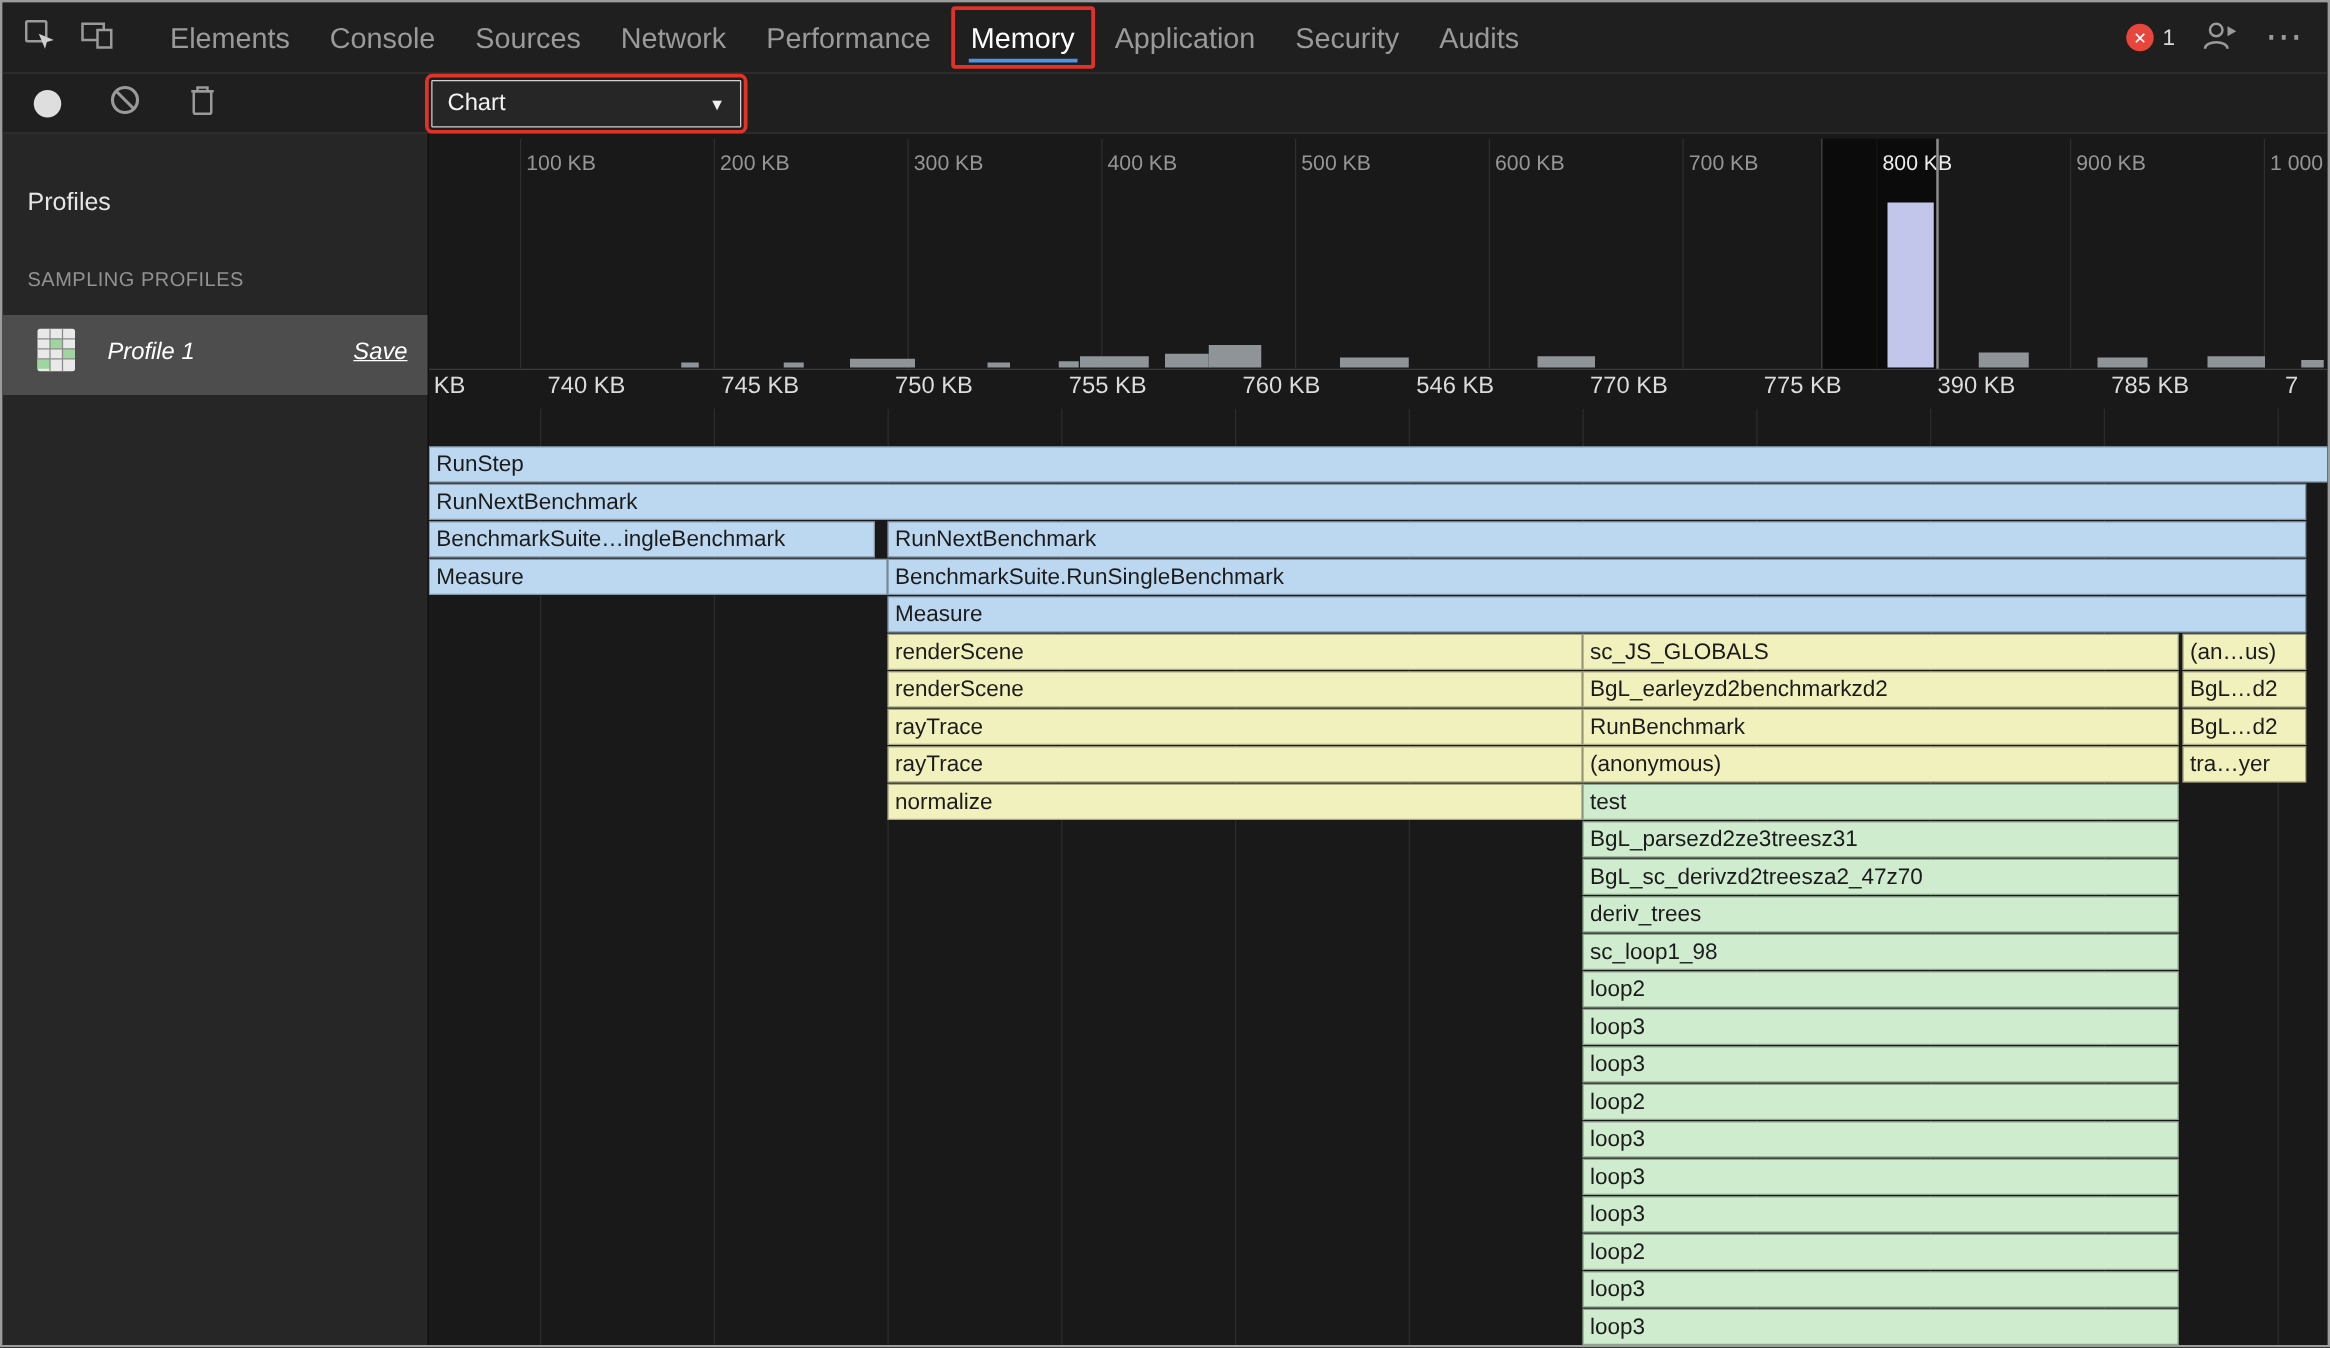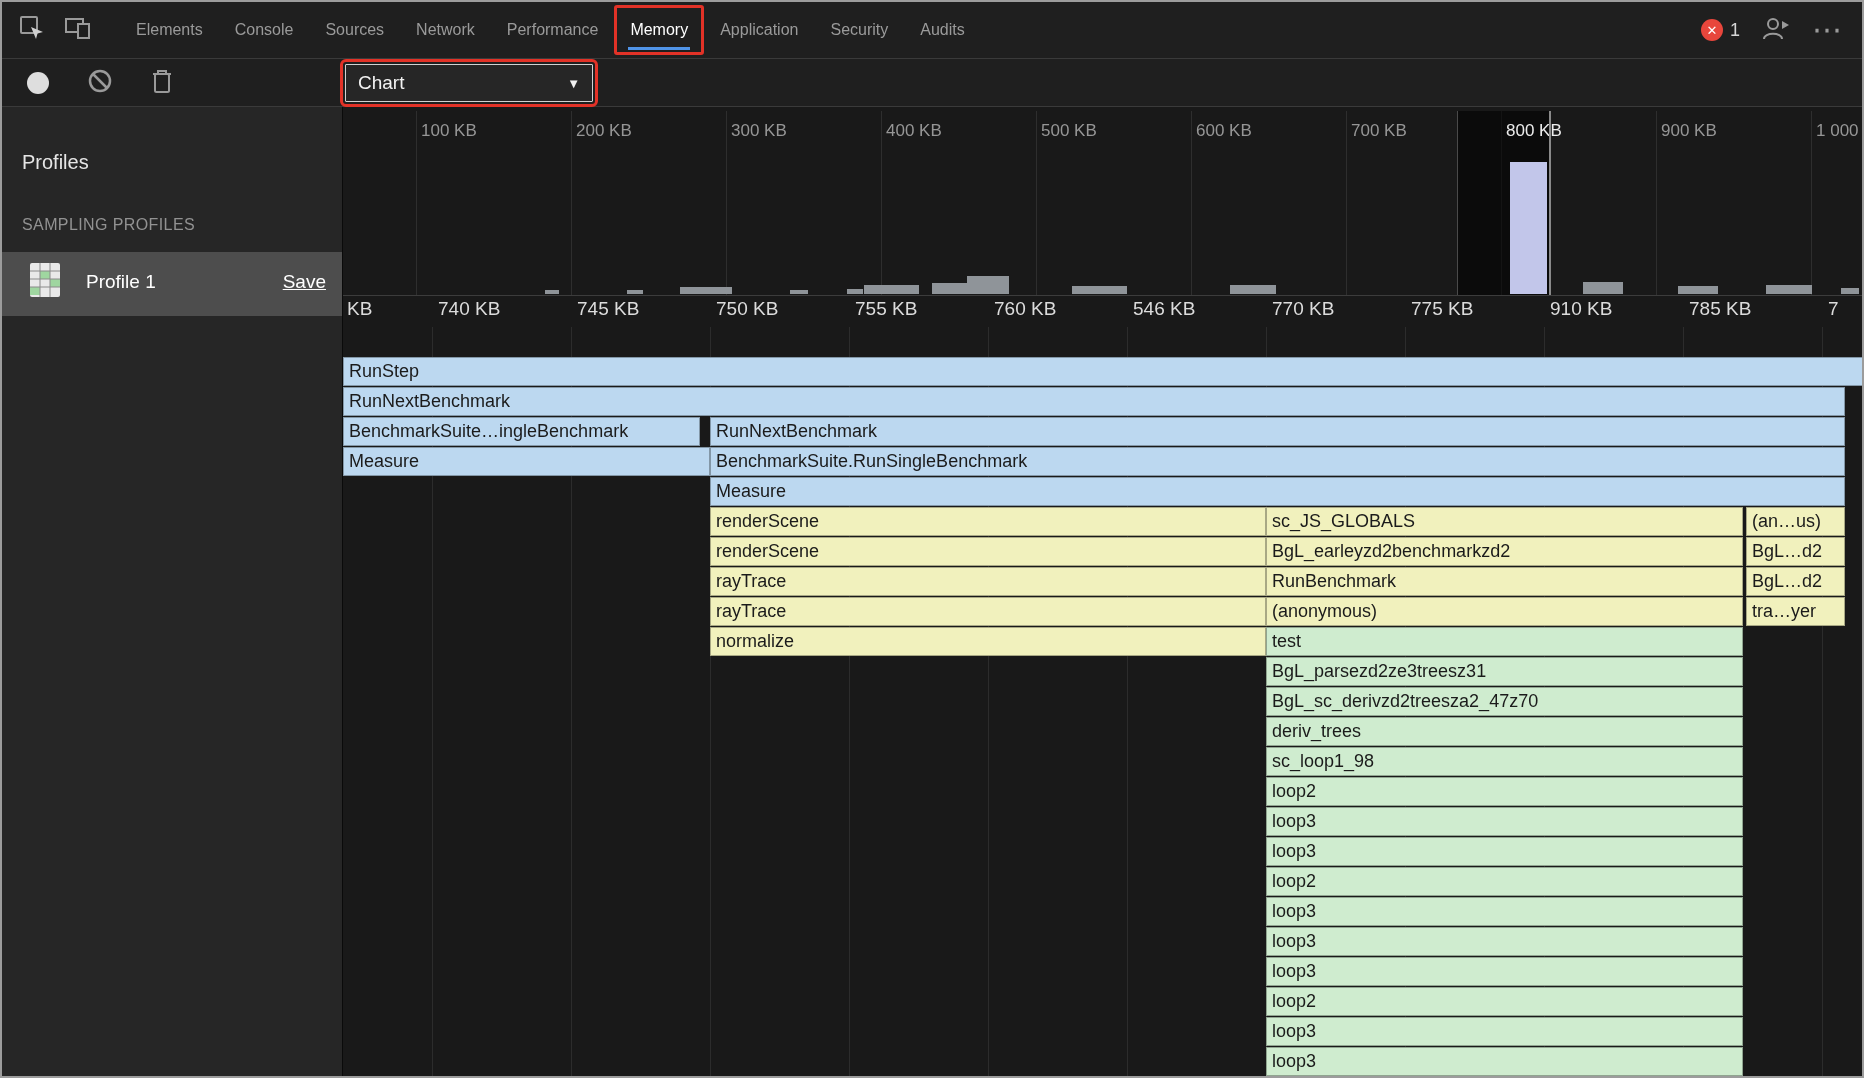--- a/index.html
+++ b/index.html
@@ -6,21 +6,21 @@
   *{box-sizing:border-box;}
   .window{
     width:1864px;height:1078px;border:2px solid #9c9c9c;background:#1f1f1f;
     display:flex;flex-direction:column;position:relative;overflow:hidden;
     font-family:"Liberation Sans",sans-serif;
   }
   
   .tabbar{height:57px;min-height:57px;display:flex;align-items:center;background:#1f1f1f;border-bottom:1px solid #3a3a3a;padding-left:12px;}
   .icon-btn{width:36px;height:36px;display:flex;align-items:center;justify-content:center;margin-right:10px;cursor:pointer;}
   .tabs{display:flex;margin-left:14px;height:100%;align-items:stretch;}
-  .tab{padding:0 16px;display:flex;align-items:center;color:#9a9a9a;font-size:16px;position:relative;white-space:nowrap;cursor:pointer;}
+  .tab{padding:0 16px;display:flex;align-items:center;color:#9a9a9a;font-size:23px;position:relative;white-space:nowrap;cursor:pointer;}
   .tab.selected{color:#ffffff;}
   .tab.selected::after{content:"";position:absolute;left:14px;right:14px;bottom:3px;height:3px;background:#5094e8;}
   .tab.annotated{border:3px solid #e23227;border-radius:3px;height:50px;align-self:center;padding:0 13px;}
   .tab.annotated::after{bottom:2px;left:11px;right:11px;}
   .tabbar-right{margin-left:auto;display:flex;align-items:center;gap:18px;padding-right:20px;}
   .err-group{display:flex;align-items:center;gap:7px;cursor:pointer;}
   .error-badge{width:22px;height:22px;border-radius:50%;background:#e8463c;color:#fff;font-size:13px;display:flex;align-items:center;justify-content:center;}
   .error-count{color:#d6d6d6;font-size:18px;}
   .dots{color:#9a9a9a;font-size:30px;line-height:18px;cursor:pointer;}
   
@@ -32,21 +32,21 @@
     border:1px solid #d2d2d2;display:flex;align-items:center;justify-content:space-between;
     color:#f2f2f2;font-size:19px;padding:0 12px;cursor:pointer;
   }
   .annotated-red{outline:3px solid #e23227;outline-offset:2px;border-radius:1px;}
   .caret{font-size:13px;color:#f0f0f0;margin-left:8px;}
   
   .main{flex:1;display:flex;min-height:0;}
   .sidebar{width:341px;min-width:341px;background:#262626;border-right:1px solid #0a0a0a;position:relative;}
   .sidebar-title{color:#e6e6e6;font-size:20px;padding:44px 0 0 20px;}
   .sidebar-section{color:#929292;font-size:16px;padding:42px 0 0 20px;letter-spacing:0.4px;}
-  .profile-row{margin-top:18px;height:64px;background:#4d4d4d;display:flex;align-items:center;padding:0 16px 4px 22px;cursor:pointer;}
+  .profile-row{margin-top:18px;height:64px;background:#4d4d4d;display:flex;align-items:center;padding:0 16px 4px 22px;cursor:pointer;font-style:italic;}
   .profile-name{color:#fff;font-size:19px;margin-left:20px;}
   .save-link{margin-left:auto;color:#fff;font-size:19px;text-decoration:underline;cursor:pointer;}
   
   .chart{flex:1;position:relative;background:#191919;overflow:hidden;}
   .overview{position:absolute;left:0;top:4px;right:0;height:185px;border-bottom:1px solid #3c3c3c;}
   .ov-grid{position:absolute;top:0;bottom:0;width:1px;background:#2e2e2e;}
   .ov-label{position:absolute;top:10px;font-size:17px;color:#969696;white-space:nowrap;}
   .ov-label.hi{color:#ececec;}
   .ov-selection{position:absolute;top:0;bottom:0;background:rgba(0,0,0,0.55);border-left:1px solid #4a4a4a;}
   .ov-grip{position:absolute;top:0;bottom:0;width:2px;background:#8a8a8a;}
@@ -211,21 +211,21 @@
       <div class="ruler">
           <div class="ruler-label" style="left: 4px;">KB</div>
           <div class="ruler-label" style="left: 95px;">740 KB</div>
           <div class="ruler-label" style="left: 234px;">745 KB</div>
           <div class="ruler-label" style="left: 373px;">750 KB</div>
           <div class="ruler-label" style="left: 512px;">755 KB</div>
           <div class="ruler-label" style="left: 651px;">760 KB</div>
           <div class="ruler-label" style="left: 790px;">546 KB</div>
           <div class="ruler-label" style="left: 929px;">770 KB</div>
           <div class="ruler-label" style="left: 1068px;">775 KB</div>
-          <div class="ruler-label" style="left: 1207px;">910 KB</div>
+          <div class="ruler-label" style="left: 1207px;">390 KB</div>
           <div class="ruler-label" style="left: 1346px;">785 KB</div>
           <div class="ruler-label" style="left: 1485px;">7</div>
         </div>
       <div class="flame">
           <div class="grid-v" style="left: 89px;"></div>
           <div class="grid-v" style="left: 228px;"></div>
           <div class="grid-v" style="left: 367px;"></div>
           <div class="grid-v" style="left: 506px;"></div>
           <div class="grid-v" style="left: 645px;"></div>
           <div class="grid-v" style="left: 784px;"></div>

